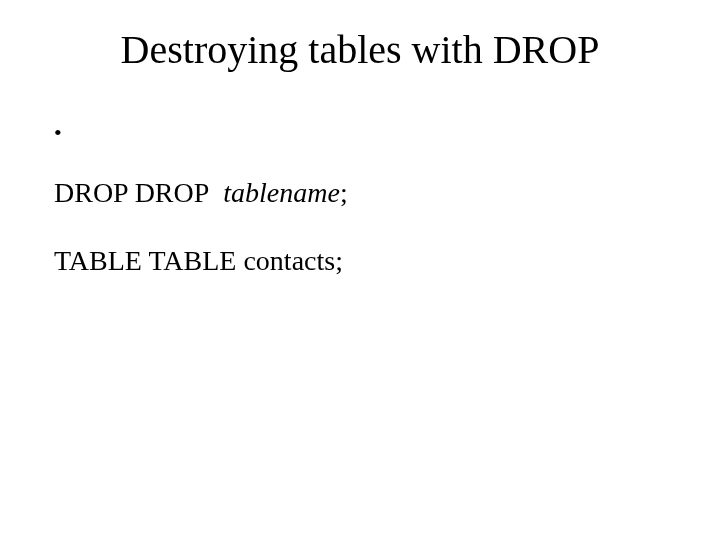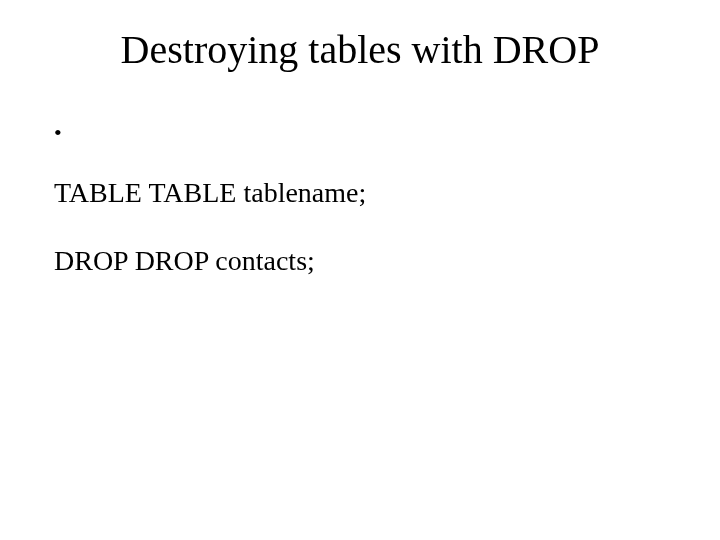--- a/index.html
+++ b/index.html
@@ -45,35 +45,37 @@
     text-align: left;
     font-size: 22px;
     line-height: 1;
     position: relative;
     top: 2px;
   }
   .line {
     margin-bottom: 34px;
   }
   .italic {
+    font-style: italic;
+    margin-left: 8px;
   }
 </style>
 </head>
 <body>
 
 <div class="slide">
 
   <div class="title">Destroying tables with DROP</div>
 
   <div class="body">
 
     <div class="bullet">
       <span class="dot">•</span>
     </div>
 
     <div class="line">
-      <span>TABLE TABLE </span><span class="italic">tablename</span><span>;</span>
+      <span>DROP DROP </span><span class="italic">tablename</span><span>;</span>
     </div>
 
-    <div class="line">DROP DROP contacts;</div>
+    <div class="line">TABLE TABLE contacts;</div>
 
   </div>
 </div>
 
 </body></html>

